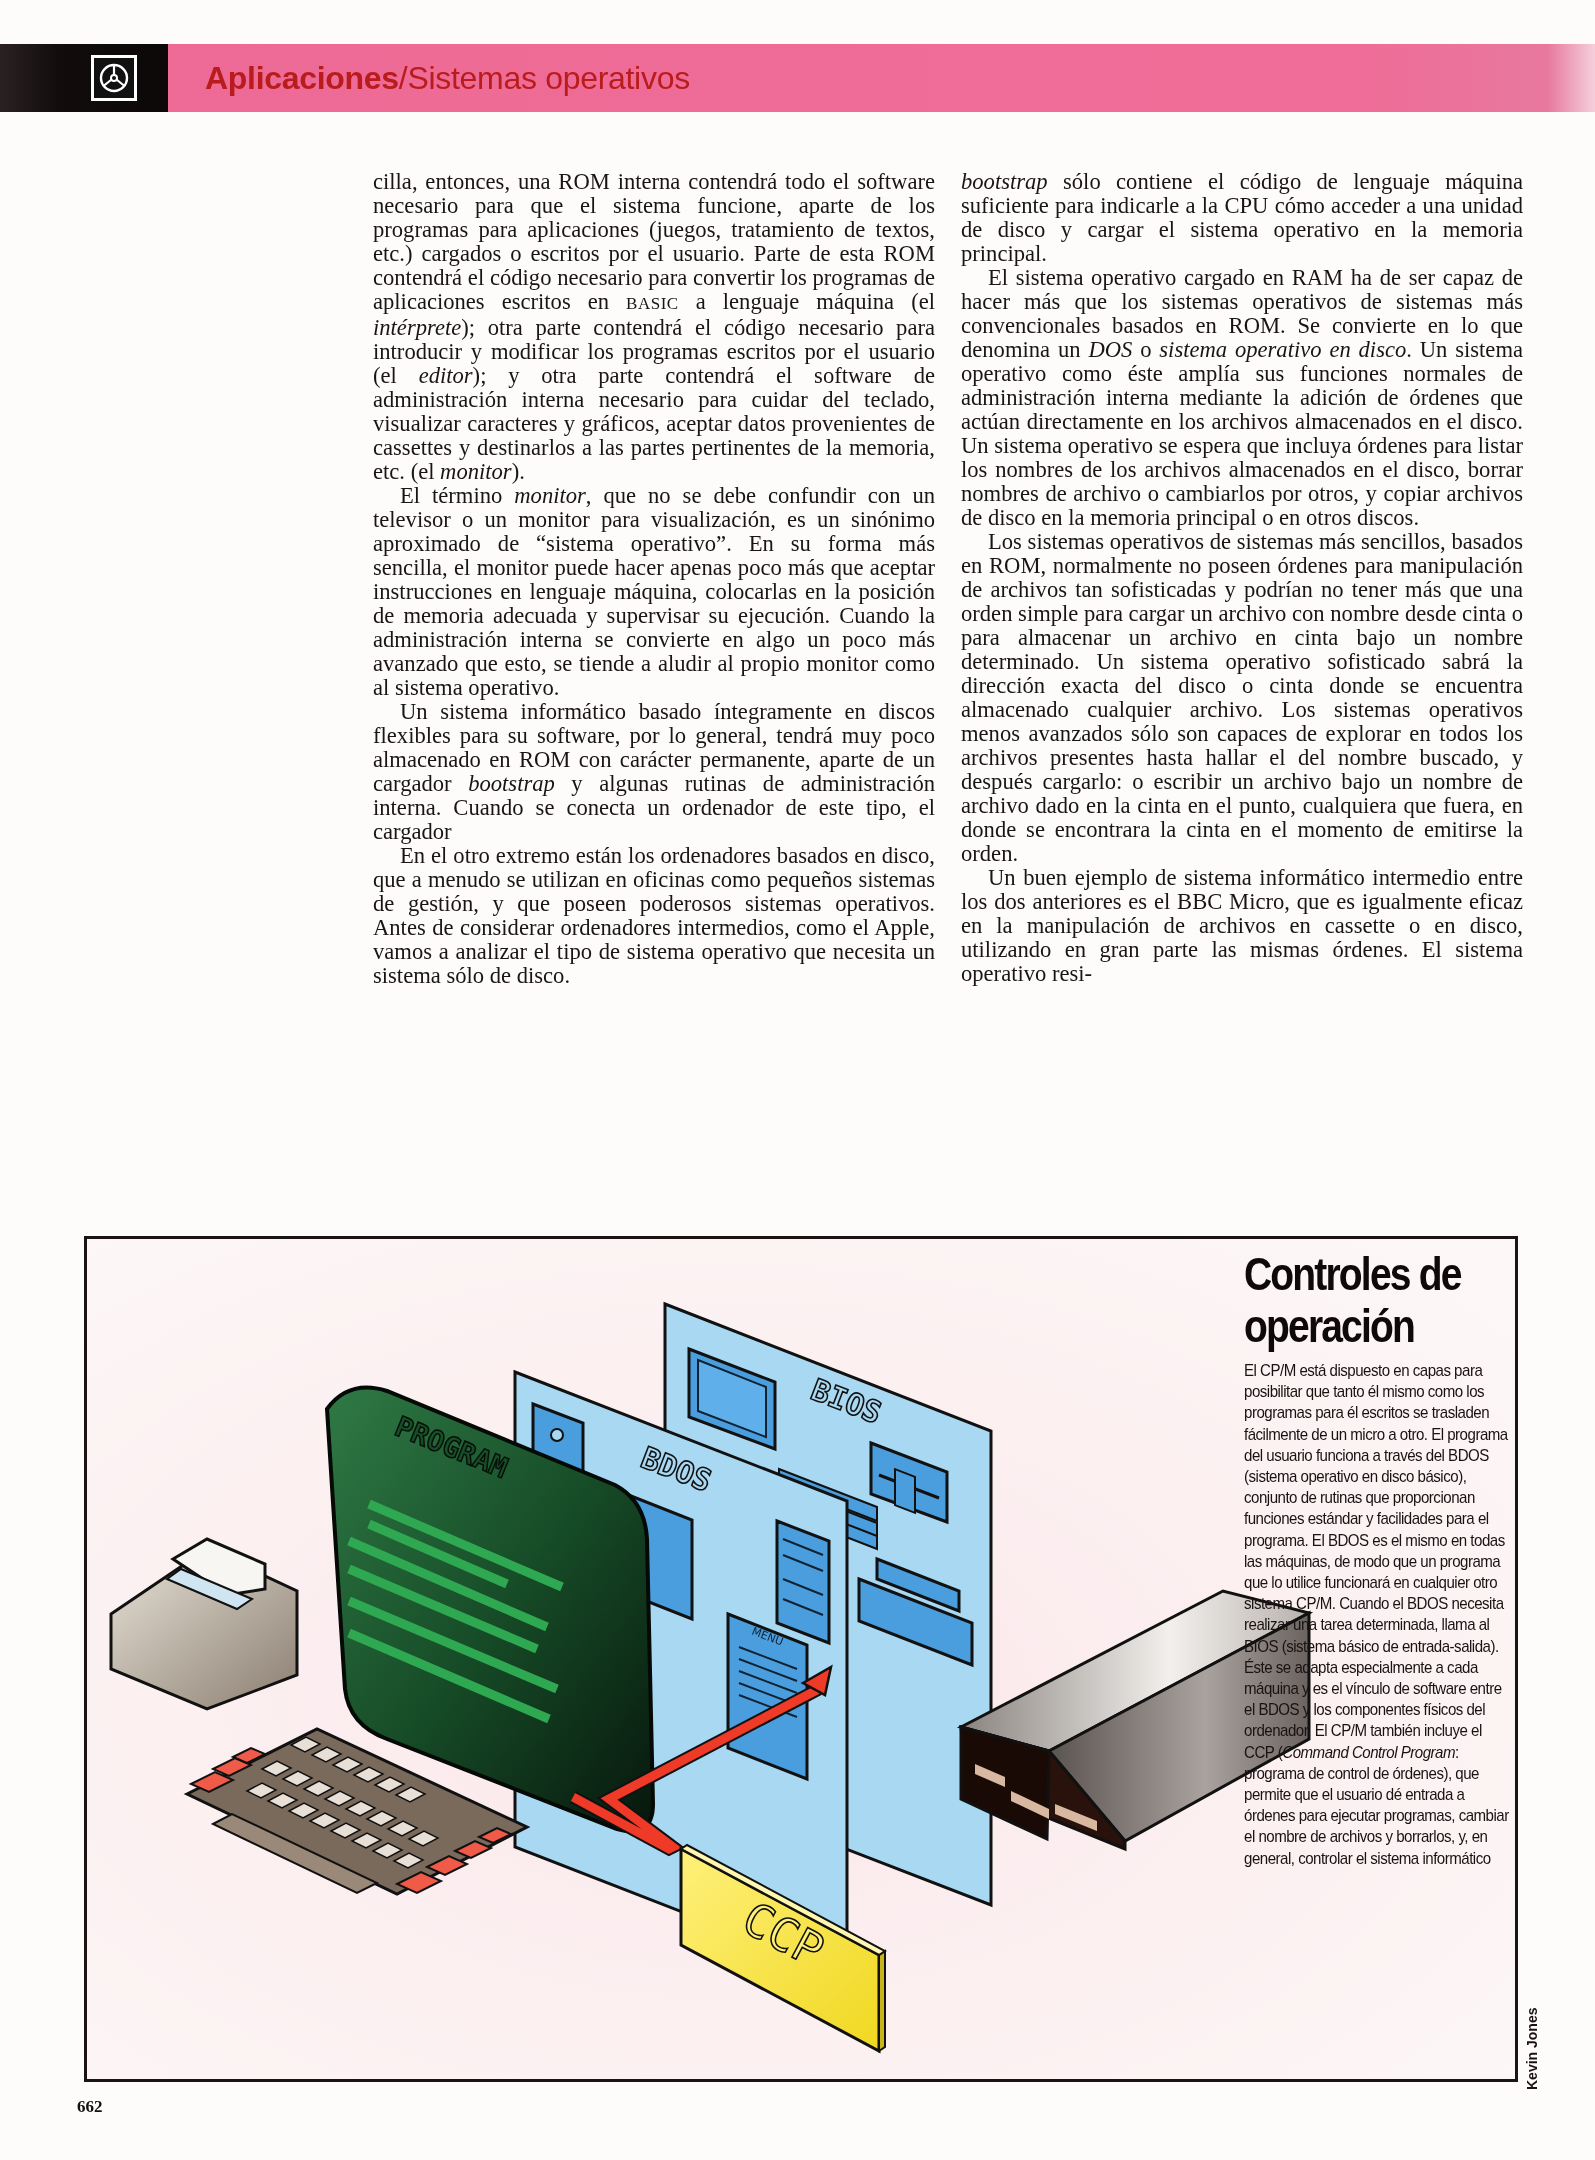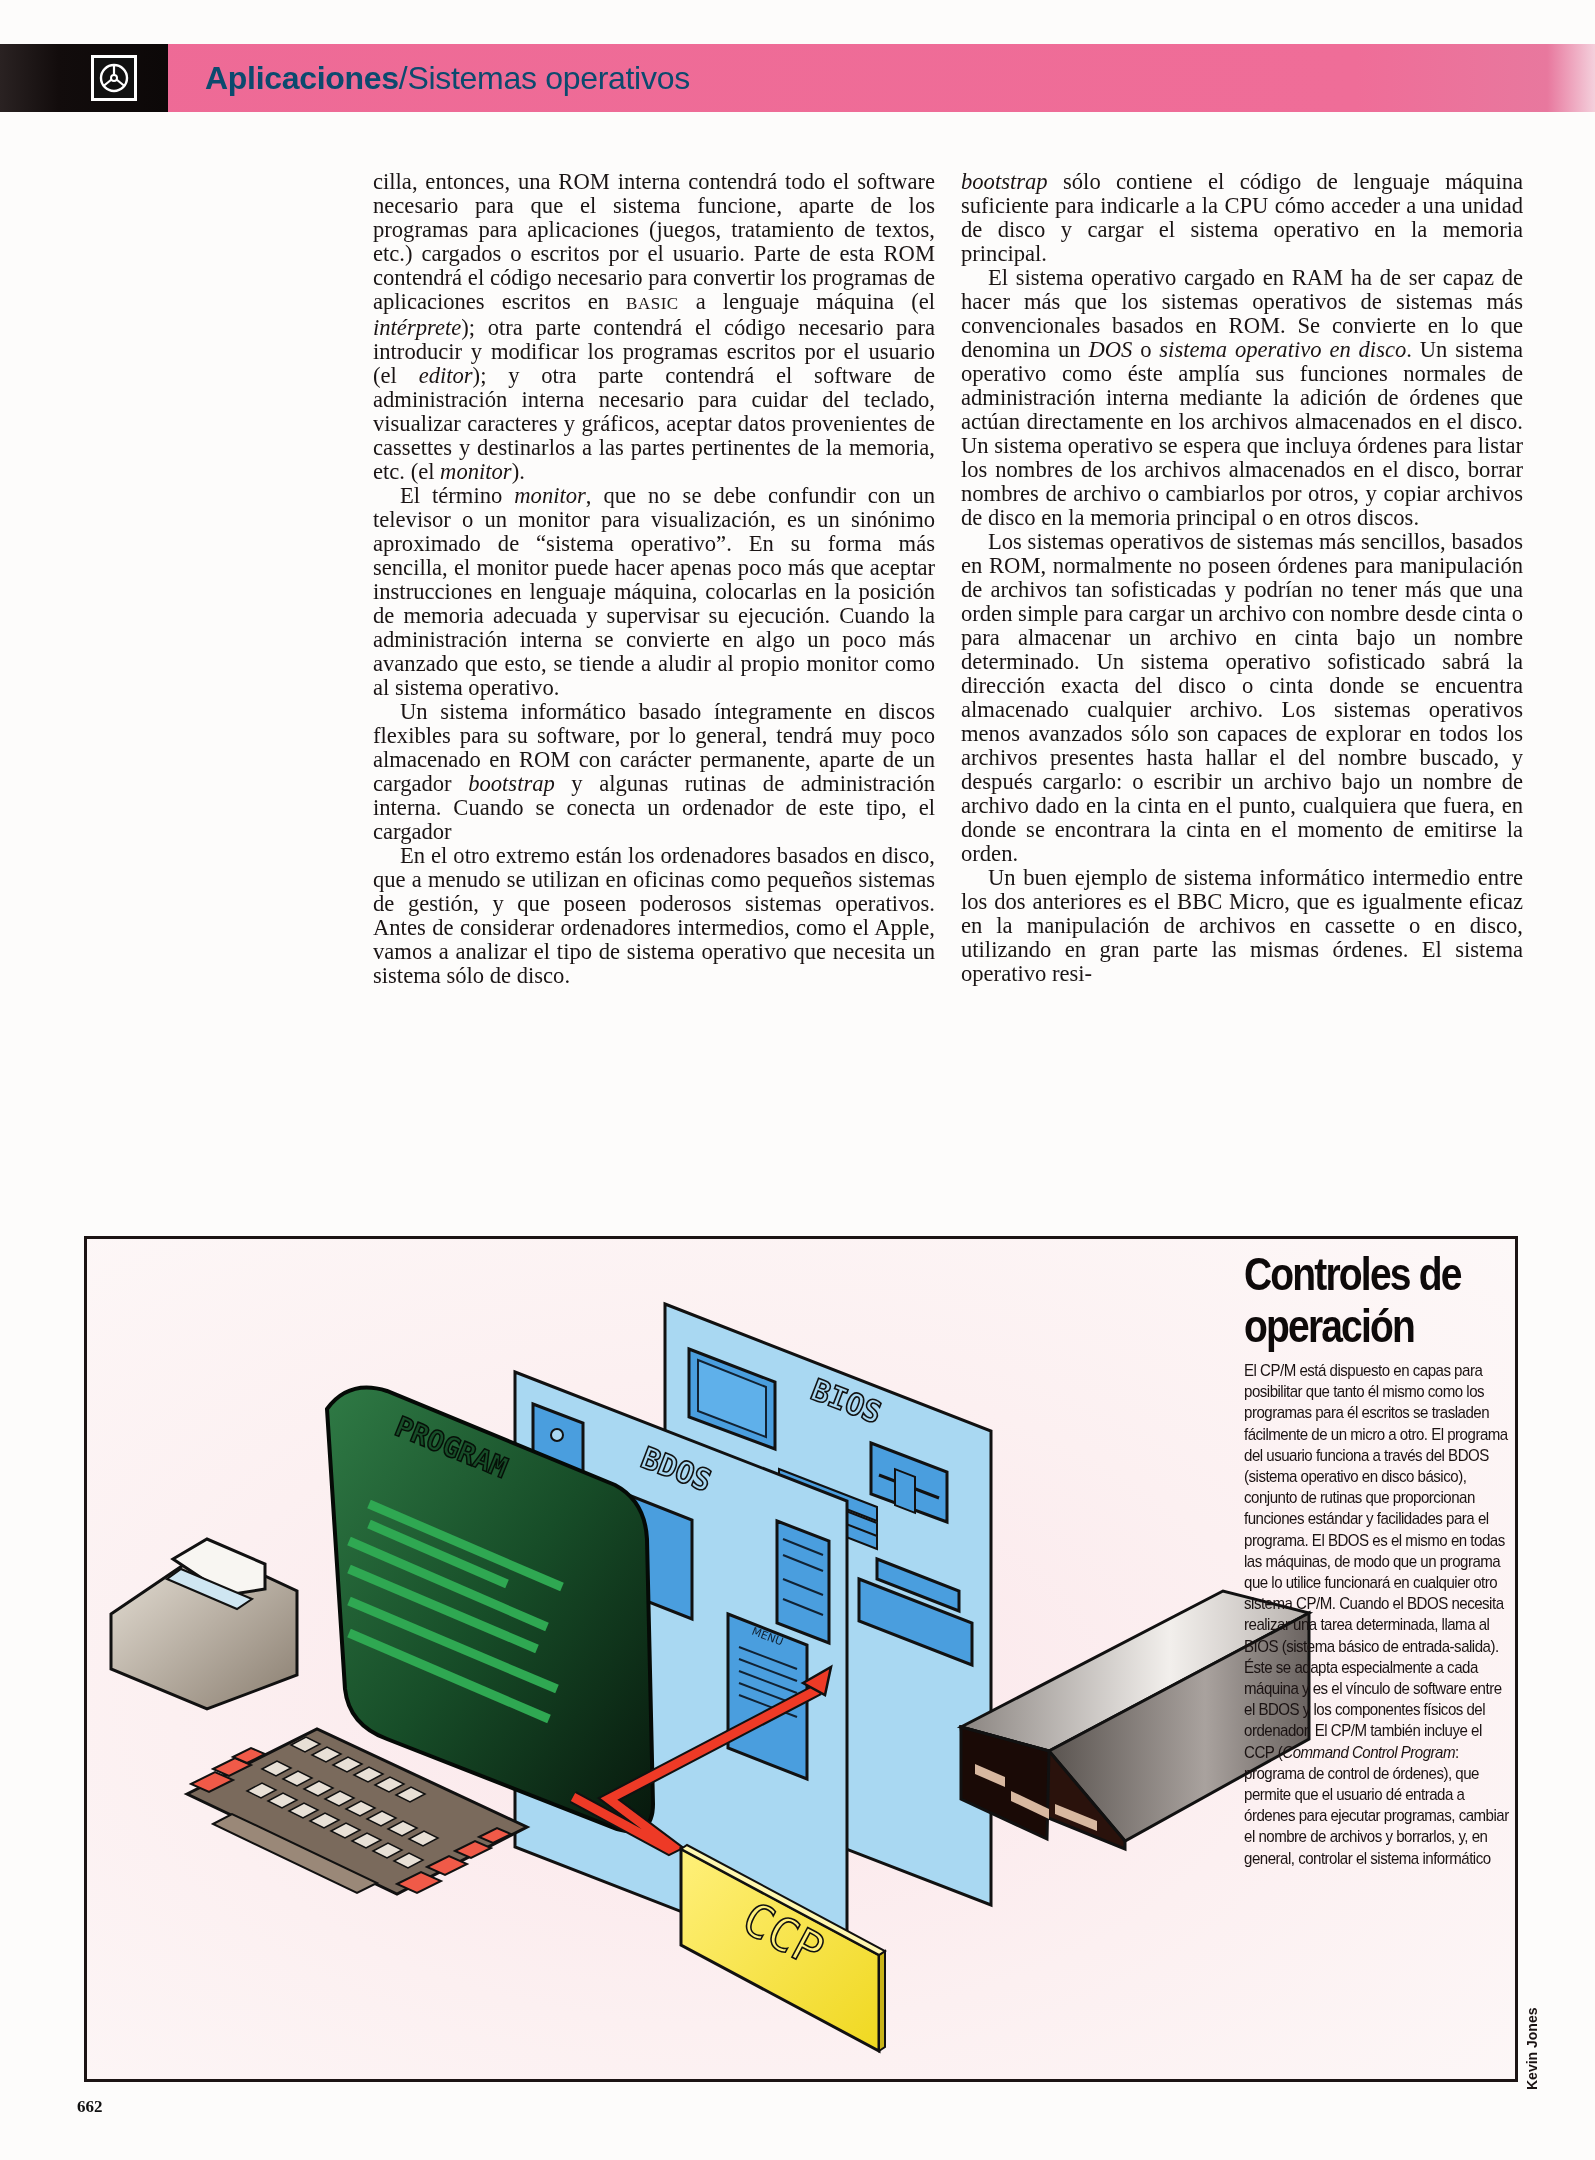--- a/index.html
+++ b/index.html
@@ -15,21 +15,21 @@
     position: absolute; left: 0; top: 44px; width: 168px; height: 68px;
     background: linear-gradient(90deg, #2a2222 0%, #120c0c 35%, #0c0808 100%);
   }
   .header-logo {
     position: absolute; left: 91px; top: 55px; width: 46px; height: 46px;
     border: 3px solid #fff; background: #111;
     display: flex; align-items: center; justify-content: center;
   }
   .header-title {
     position: absolute; left: 205px; top: 58px; font-size: 32px; line-height: 40px;
-    font-family: "Liberation Sans", "DejaVu Sans", sans-serif; color: #0c4a6e;
+    font-family: "Liberation Sans", "DejaVu Sans", sans-serif; color: #b91c1c;
     letter-spacing: -0.3px;
   }
   .header-title .bold { font-weight: 700; }
 
   
   .col {
     position: absolute; top: 170px; width: 562px;
     font-size: 22.6px; line-height: 24px; text-align: justify;
     hyphens: manual;
   }

